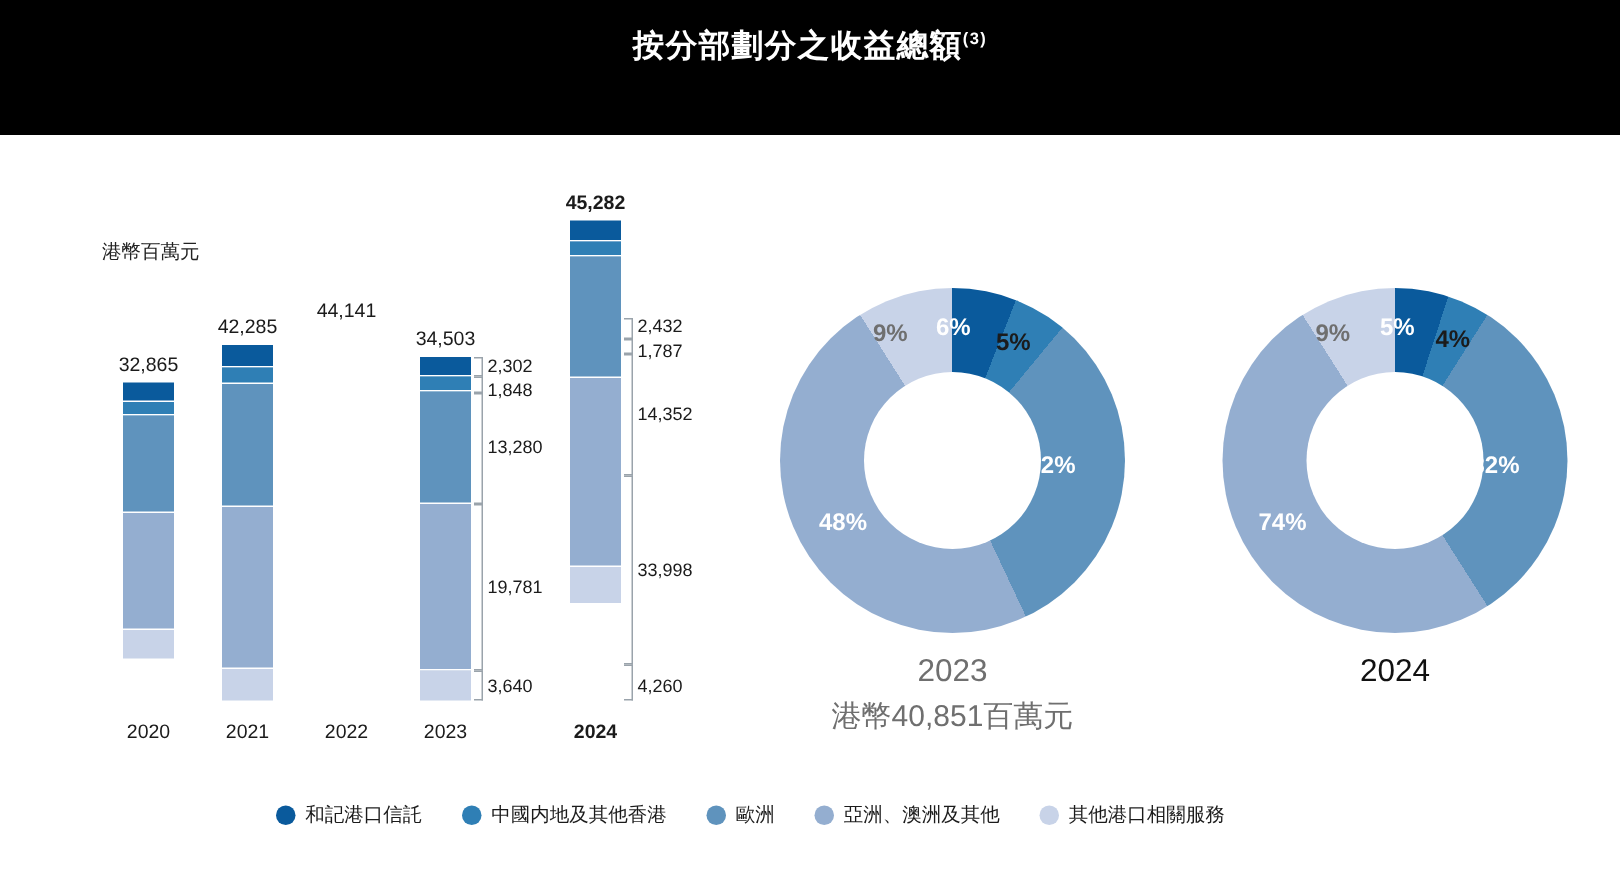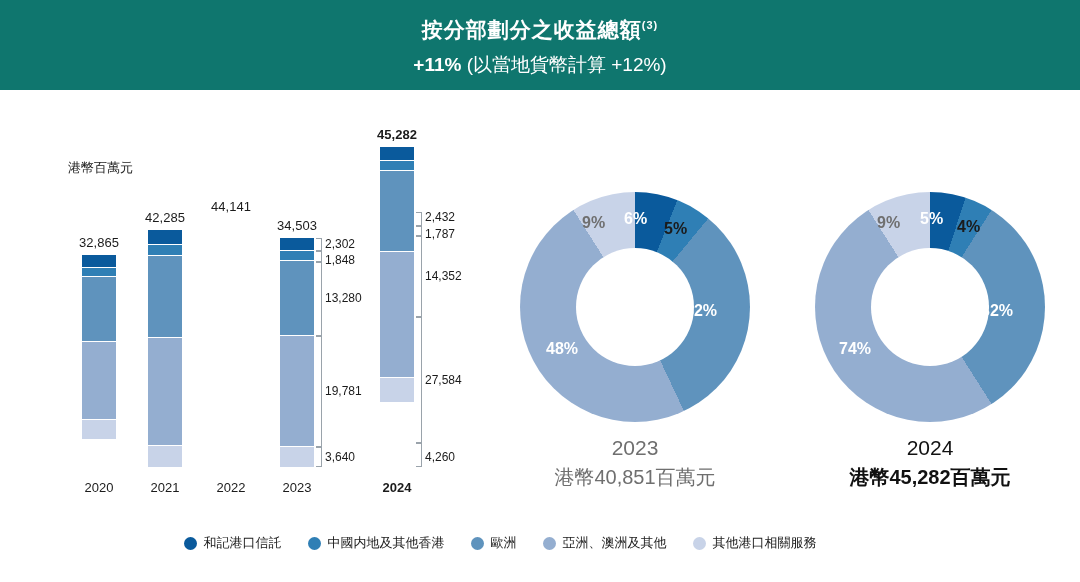--- a/index.html
+++ b/index.html
@@ -7,21 +7,21 @@
   body {
     width:1080px; height:582px;
     font-family:"Liberation Sans", sans-serif;
     background:#ffffff;
     color:#1b1b1b;
     position:relative;
     overflow:hidden;
   }
   .header {
     position:absolute; left:0; top:0; width:1080px; height:90px;
-    background:#0f766e;
+    background:#000000;
     color:#ffffff;
     text-align:center;
   }
   .header .title {
     font-size:21px; font-weight:bold; letter-spacing:1px;
     padding-top:16px;
   }
   .header .title sup { font-size:11px; font-weight:bold; vertical-align:super; }
   .header .subtitle {
     font-size:19px; margin-top:8px; font-weight:normal;
@@ -90,24 +90,20 @@
   }
   .legend-item { display:flex; align-items:center; gap:7px; }
   .legend-dot { width:13px; height:13px; border-radius:50%; display:inline-block; }
 </style>
 </head>
 <body>
 
 <div class="header">
   <div class="title">
     <span>按分部劃分之收益總額</span><sup>(3)</sup>
-  </div>
-  <div class="subtitle">
-    <b>+11%</b>
-    <span>(以當地貨幣計算 +12%)</span>
   </div>
 </div>
 
 <div class="unit-label">港幣百萬元</div>
 
 <div id="bar-chart">
 
   <div class="bar-col" style="left:22px; height:212px;">
     <div class="bar-total" style="top:-20px;">32,865</div>
     <div class="seg" style="height:12.9px; background:#0a5a9c;"></div>
@@ -169,21 +165,21 @@
   </div>
   <div class="bar-xlabel bold" style="left:307px;">2024</div>
 
   <div class="bracket" style="left:356px; top:37px; height:14px;"></div>
   <div class="val-label" style="left:365px; top:35px;">2,432</div>
   <div class="bracket" style="left:356px; top:51px; height:10px;"></div>
   <div class="val-label" style="left:365px; top:52px;">1,787</div>
   <div class="bracket" style="left:356px; top:61px; height:81px;"></div>
   <div class="val-label" style="left:365px; top:94px;">14,352</div>
   <div class="bracket" style="left:356px; top:142px; height:126px;"></div>
-  <div class="val-label" style="left:365px; top:198px;">27,584</div>
+  <div class="val-label" style="left:365px; top:198px;">33,998</div>
   <div class="bracket" style="left:356px; top:268px; height:24px;"></div>
   <div class="val-label" style="left:365px; top:275px;">4,260</div>
 </div>
 
 <div class="donut-wrap" style="left:495px; top:192px; width:280px;">
   <div class="donut" style="margin-left:25px;
     background:conic-gradient(
       #0a5a9c 0deg 21.6deg,
       #2f7fb5 21.6deg 39.6deg,
       #5f93bd 39.6deg 154.8deg,
@@ -210,21 +206,20 @@
       #94aed0 147.6deg 327.6deg,
       #c8d3e8 327.6deg 360deg);">
     <div class="dpct" style="left:105px; top:18px; color:#ffffff;">5%</div>
     <div class="dpct" style="left:142px; top:26px; color:#1b1b1b;">4%</div>
     <div class="dpct" style="left:166px; top:110px; color:#ffffff;">32%</div>
     <div class="dpct" style="left:24px; top:148px; color:#ffffff;">74%</div>
     <div class="dpct" style="left:62px; top:22px; color:#6f6f6f;">9%</div>
   </div>
   <div class="donut-caption dark">
     <span class="yr">2024</span>
-    <span class="amt">港幣45,282百萬元</span>
   </div>
 </div>
 
 <div id="legend">
   <div class="legend-item">
     <span class="legend-dot" style="background:#0a5a9c;"></span>
     <span>和記港口信託</span>
   </div>
   <div class="legend-item">
     <span class="legend-dot" style="background:#2f7fb5;"></span>

